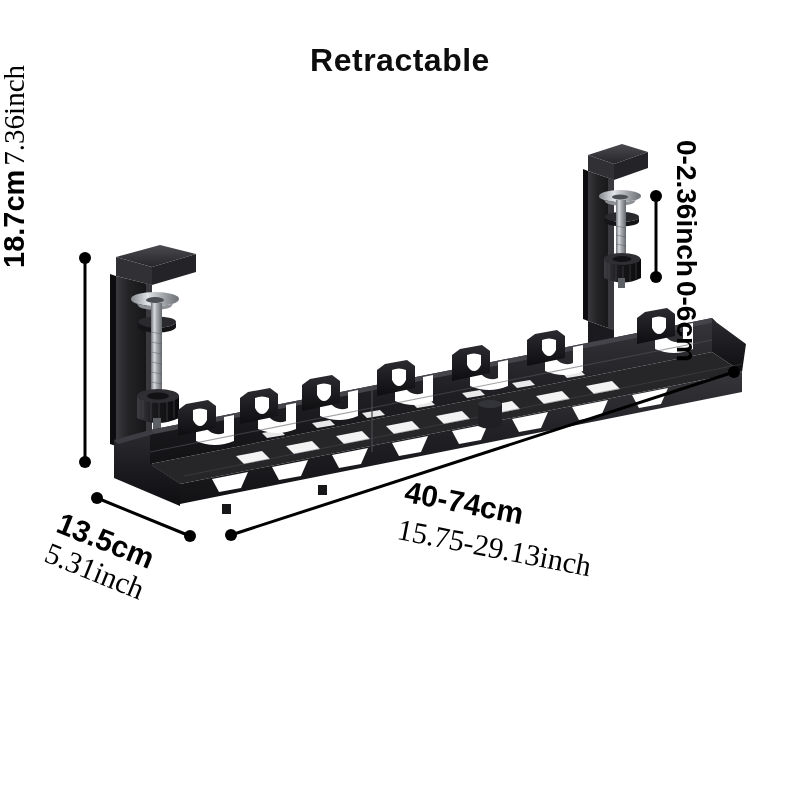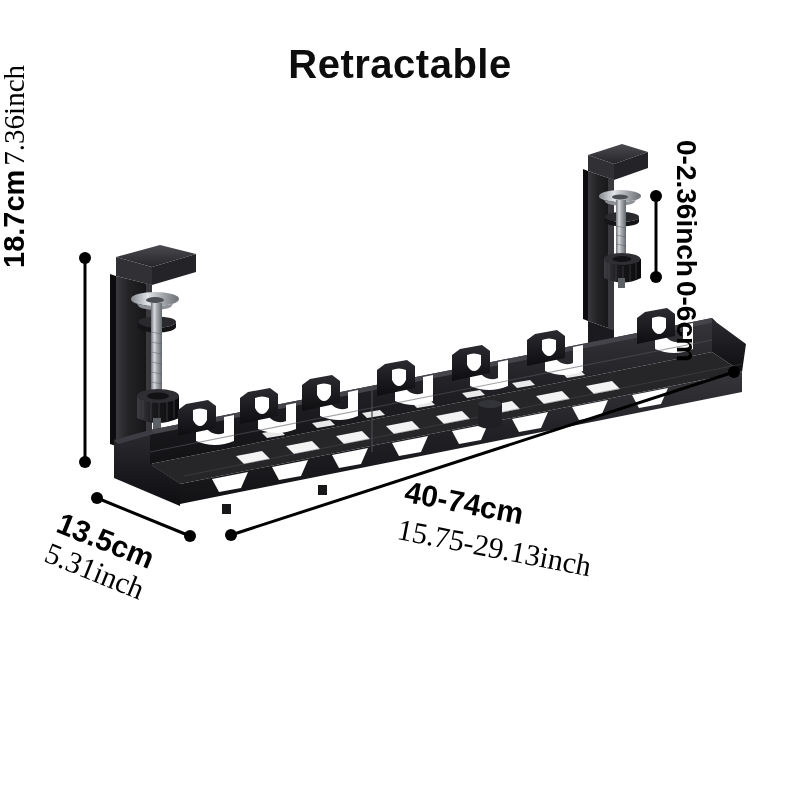--- a/index.html
+++ b/index.html
@@ -18,21 +18,21 @@
 
   
   #title {
     position: absolute;
     left: 0;
     top: 42px;
     width: 800px;
     text-align: center;
     font-family: "Liberation Sans", sans-serif;
     font-weight: bold;
-    font-size: 40px;
+    font-size: 32px;
     letter-spacing: 0.5px;
     color: #0d0d0d;
     white-space: nowrap;
   }
 
   
   #product {
     position: absolute;
     left: 0;
     top: 0;

